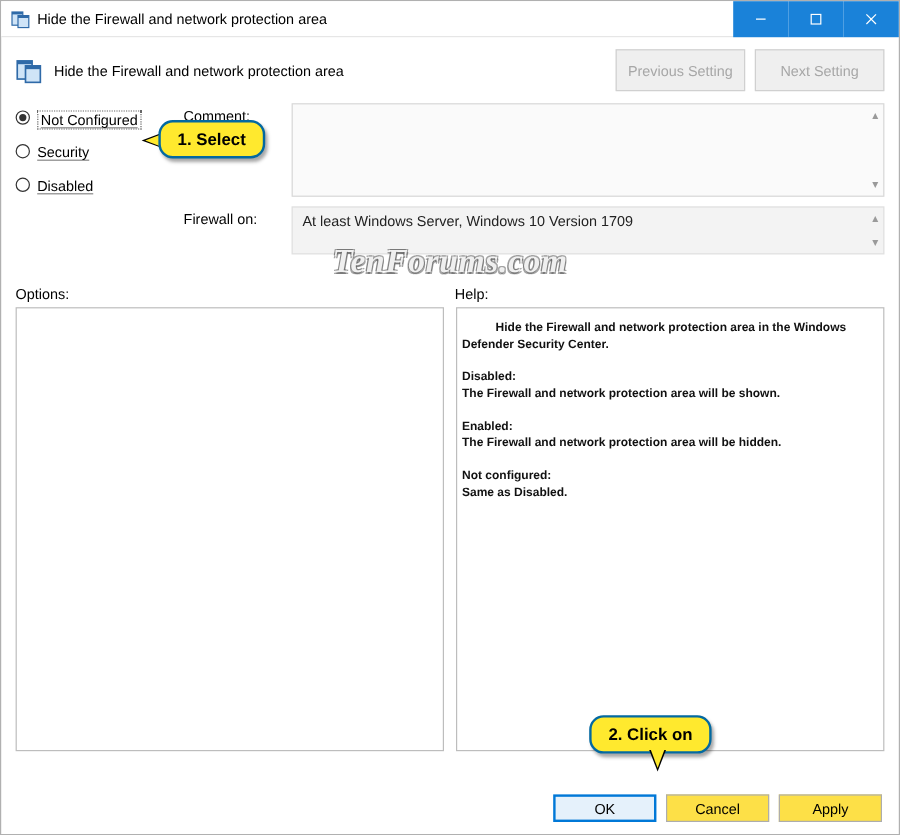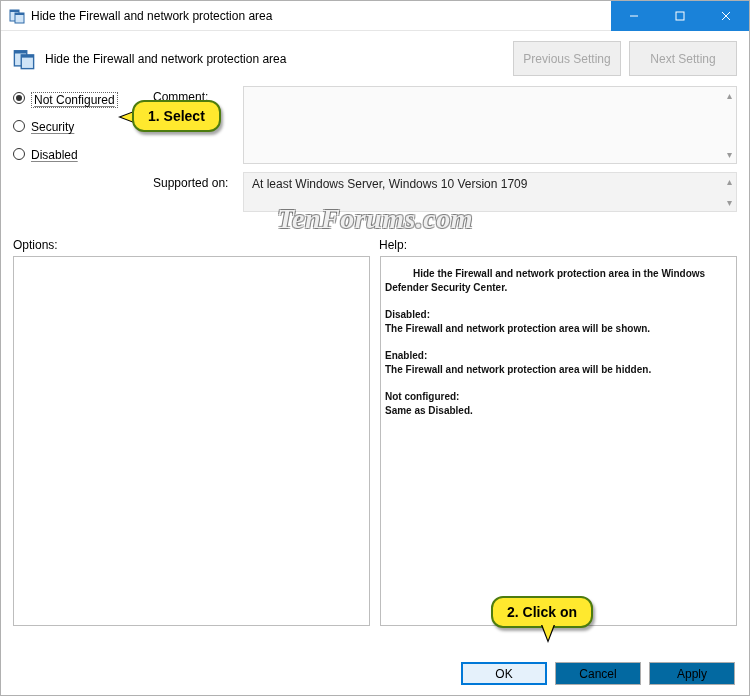--- a/index.html
+++ b/index.html
@@ -89,26 +89,26 @@
   }
   .help-panel p { margin:0 0 14px 0; line-height:1.35; }
   .help-panel .intro { text-indent:28px; }
   
   .bottom-bar {
     position:absolute; bottom:10px; right:14px; display:flex; gap:8px;
   }
   .btn {
     width:86px; height:23px; font-size:12px;
     display:flex; align-items:center; justify-content:center;
-    background:#0369a1; border:1px solid #adadad; color:#000;
+    background:#fde047; border:1px solid #adadad; color:#000;
   }
   .btn.primary { background:#e5f1fb; border:2px solid #0078d7; width:86px; }
   
   .callout {
-    position:absolute; background:#ffe92e; border:2px solid #4d7c0f; border-radius:12px;
+    position:absolute; background:#ffe92e; border:2px solid #0369a1; border-radius:12px;
     padding:6px 14px; font-weight:bold; font-size:14px; color:#000;
     box-shadow:2px 3px 3px rgba(0,0,0,0.35);
   }
   .callout1 { left:131px; top:99px; }
   .callout2 { left:490px; top:595px; }
   .tail {
     position:absolute; width:0; height:0;
   }
   
   .tail1-border {
@@ -216,21 +216,21 @@
     </div>
     <div class="fields-col">
       <div class="field-row">
         <div class="field-label">Comment:</div>
         <div class="comment-box">
           <span class="scroll-chevron up">▴</span>
           <span class="scroll-chevron down">▾</span>
         </div>
       </div>
       <div class="field-row">
-        <div class="field-label">Supported on:</div>
+        <div class="field-label">Firewall on:</div>
         <div class="supported-box">
           <span>At least Windows Server, Windows 10 Version 1709</span>
           <span class="scroll-chevron up">▴</span>
           <span class="scroll-chevron down">▾</span>
         </div>
       </div>
     </div>
   </div>
 
   <div class="section-labels">

